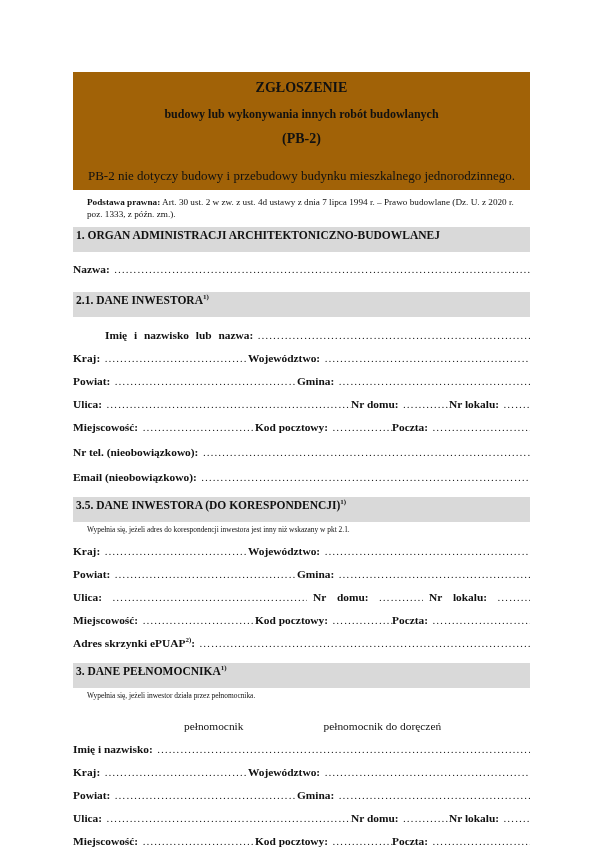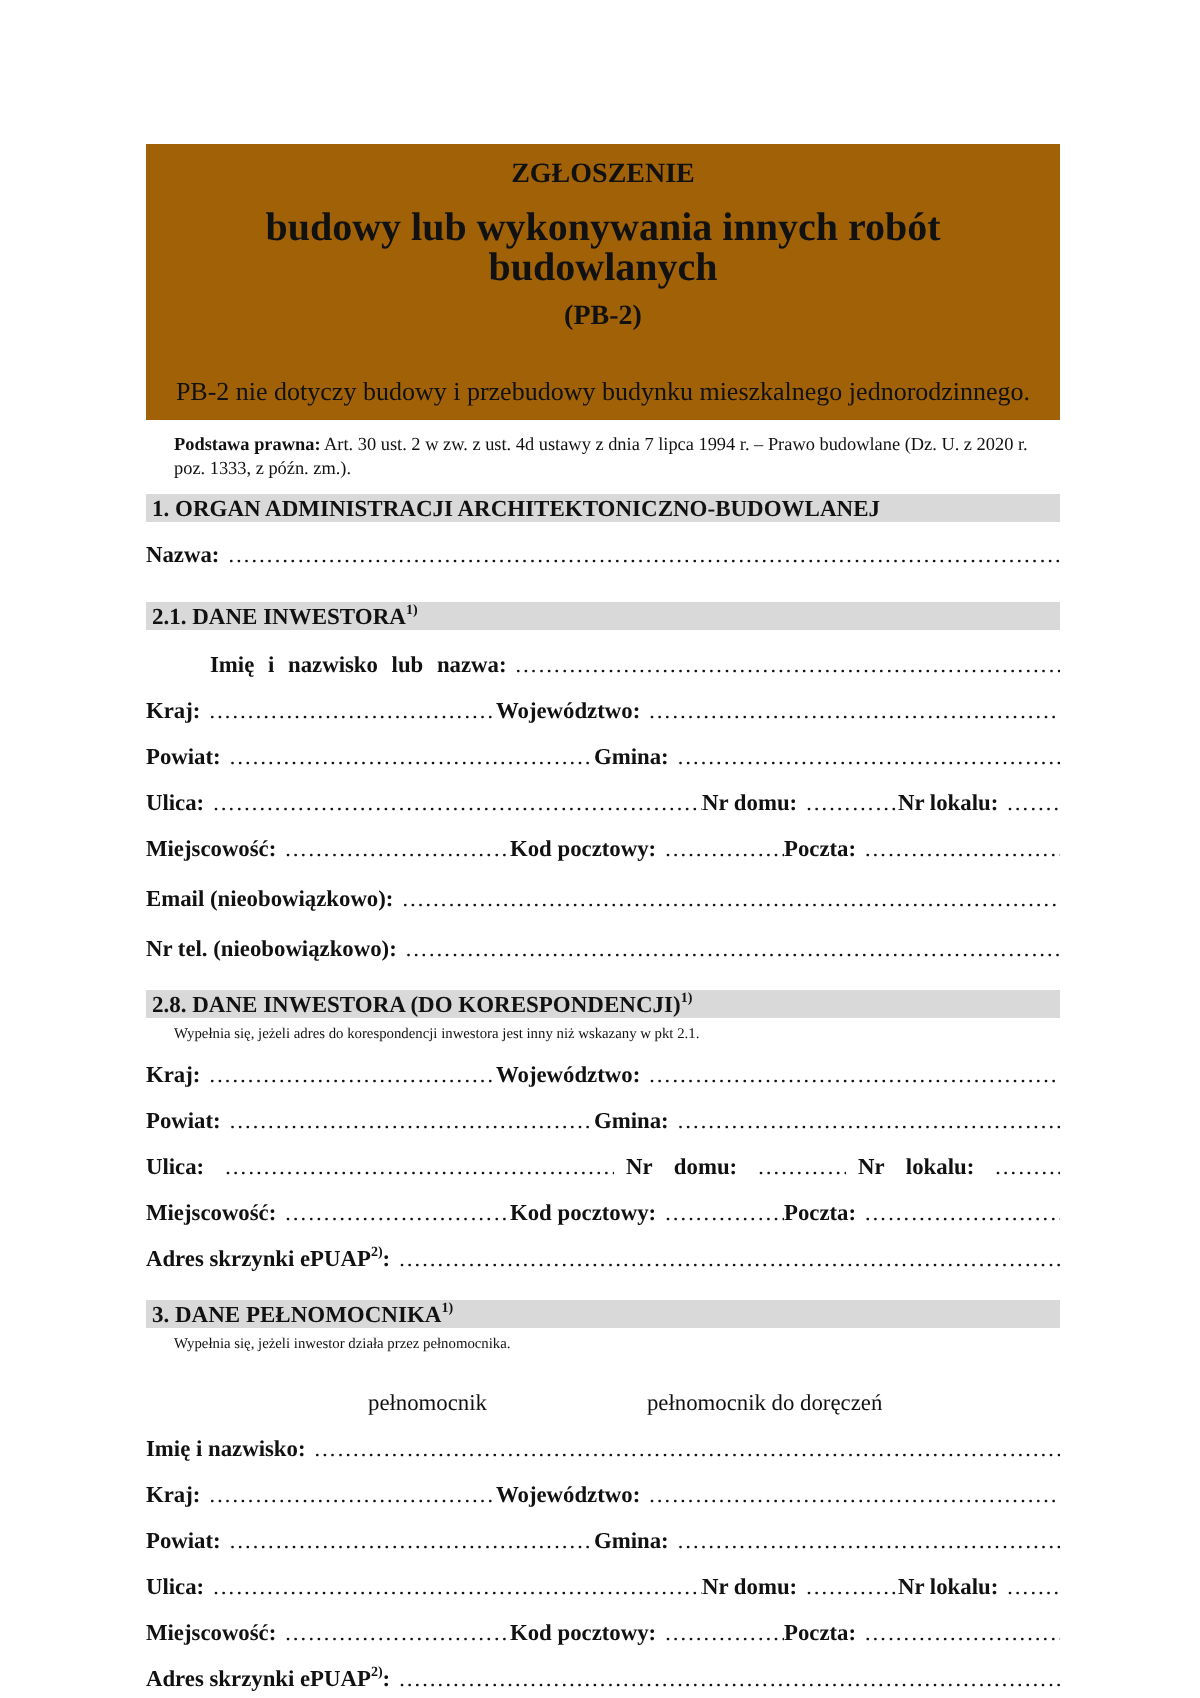--- a/index.html
+++ b/index.html
@@ -1,27 +1,27 @@
 <!DOCTYPE html>
 <html><head>
 <meta charset="utf-8">
 <style>
   html, body { margin: 0; padding: 0; background: #ffffff; }
   body { width: 600px; height: 849px; position: relative; overflow: hidden;
          font-family: "Liberation Serif", "DejaVu Serif", serif; color: #111; }
   .page { position: absolute; left: 73px; top: 72px; width: 457px; }
   .title-box { background: #a16207; text-align: center; padding: 5px 4px 6px 4px; }
   .title-box .t1 { font-weight: bold; font-size: 14px; line-height: 20px; margin-top: 1px; }
-  .title-box .t2 { font-weight: bold; font-size: 20px; line-height: 20px; margin-top: 6px; }
+  .title-box .t2 { font-weight: bold; font-size: 12px; line-height: 20px; margin-top: 6px; }
   .title-box .t3 { font-weight: bold; font-size: 14px; line-height: 20px; margin-top: 5px; }
   .title-box .t4 { font-size: 13px; line-height: 16px; margin-top: 19px; }
   .legal { font-size: 9.2px; line-height: 12px; padding: 6px 10px 0 14px; }
   .legal b { font-weight: bold; }
   .sec { background: #d9d9d9; font-weight: bold; font-size: 11.5px; line-height: 17px;
-         height: 14px; padding-left: 3px; white-space: nowrap; overflow: hidden; }
+         height: 25px; padding-left: 3px; white-space: nowrap; overflow: hidden; }
   .sec sup { font-size: 7px; vertical-align: 5px; line-height: 0; }
   .note { font-size: 7.4px; line-height: 10px; padding-left: 14px; margin-top: 3px; }
   .row { font-size: 11.4px; line-height: 14px; height: 14px; white-space: nowrap;
          overflow: hidden; display: flex; }
   .row .seg { display: flex; flex: 1 1 auto; overflow: hidden; min-width: 0; }
   .row .lbl { flex: 0 0 auto; padding-right: 4px; font-weight: bold; }
   .row .lbl sup { font-size: 7px; vertical-align: 5px; line-height: 0; }
   .row .dots { flex: 1 1 auto; overflow: hidden; letter-spacing: 0.2px; }
   .row .dots::after { content: "………………………………………………………………………………………………………………………………………………………………………………"; }
   .choice { display: flex; font-size: 11.4px; line-height: 14px; height: 14px; }
@@ -106,33 +106,33 @@
         <span class="lbl">Kod pocztowy:</span>
         <span class="dots"></span>
       </div>
     <div class="seg">
         <span class="lbl">Poczta:</span>
         <span class="dots"></span>
       </div>
   </div>
   <div class="row" style="margin-top:11px;">
     <div class="seg">
+        <span class="lbl">Nr tel. (nieobowiązkowo):</span>
+        <span class="dots"></span>
+      </div>
+  </div>
+  <div class="row" style="margin-top:11px;">
+    <div class="seg">
         <span class="lbl">Email (nieobowiązkowo):</span>
         <span class="dots"></span>
       </div>
   </div>
-  <div class="row" style="margin-top:11px;">
-    <div class="seg">
-        <span class="lbl">Nr tel. (nieobowiązkowo):</span>
-        <span class="dots"></span>
-      </div>
-  </div>
 
   <div class="sec" style="margin-top:13px;">
-    <span>2.8. DANE INWESTORA (DO KORESPONDENCJI)</span><sup>1)</sup>
+    <span>3.5. DANE INWESTORA (DO KORESPONDENCJI)</span><sup>1)</sup>
   </div>
   <div class="note">Wypełnia się, jeżeli adres do korespondencji inwestora jest inny niż wskazany w pkt 2.1.</div>
 
   <div class="row" style="margin-top:9px;">
     <div class="seg" style="flex:0 0 175px;">
         <span class="lbl">Kraj:</span>
         <span class="dots"></span>
       </div>
     <div class="seg">
         <span class="lbl">Województwo:</span>

